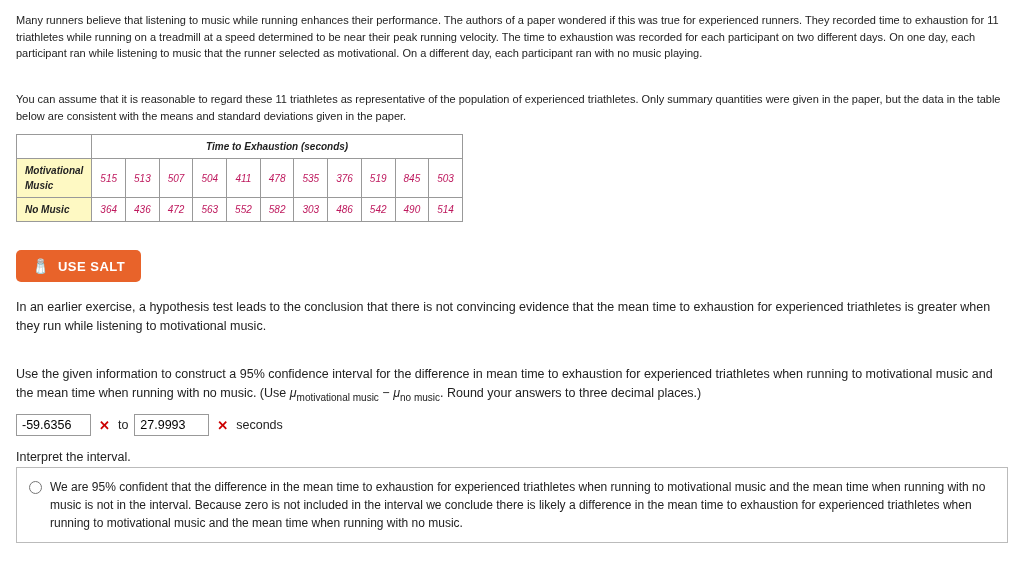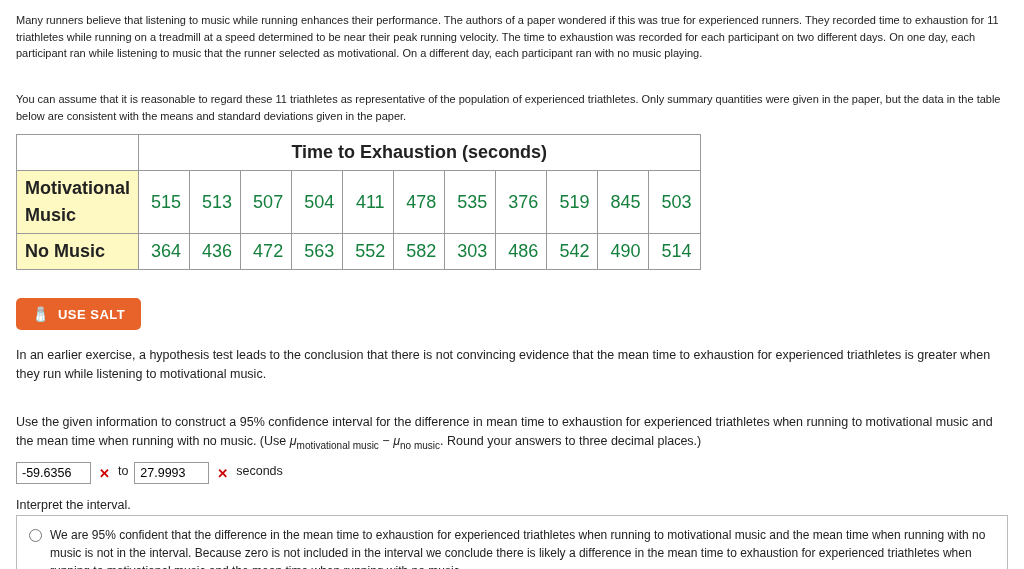--- a/index.html
+++ b/index.html
@@ -13,21 +13,22 @@
     }
     .intro-text {
       margin-bottom: 10px;
       font-size: 11px;
     }
     .table-wrapper {
       margin: 10px 0 14px 0;
     }
     table {
       border-collapse: collapse;
-      font-size: 18px;
+      font-size: 10px;
+      font-style: italic;
     }
     table th, table td {
       border: 1px solid #999;
       padding: 4px 8px;
       text-align: center;
     }
     table th {
       background: #fef9c3;
       font-weight: bold;
     }
@@ -37,22 +38,21 @@
     table .col-header {
       text-align: left;
       font-weight: bold;
     }
     .time-header {
       background: #fff;
       font-weight: bold;
       text-align: center;
     }
     .red-val {
-      color: #15803d;
-      padding-left: 12px;
+      color: #be185d;
     }
     .use-salt-btn {
       display: inline-flex;
       align-items: center;
       gap: 8px;
       background: #e8632a;
       color: white;
       border: none;
       border-radius: 5px;
       padding: 8px 16px;
@@ -64,20 +64,21 @@
     }
     .use-salt-btn .salt-icon {
       font-size: 14px;
     }
     .section-text {
       margin-bottom: 10px;
       font-size: 12.5px;
     }
     .interval-row {
       display: flex;
+      align-items: center;
       gap: 6px;
       margin: 8px 0 12px 0;
       font-size: 12.5px;
     }
     .interval-input {
       border: 1px solid #999;
       padding: 3px 5px;
       font-size: 12.5px;
       width: 75px;
     }

